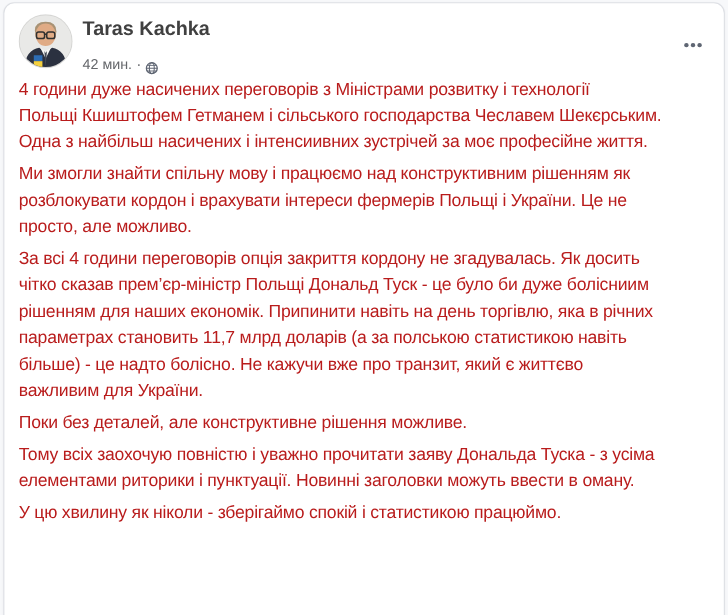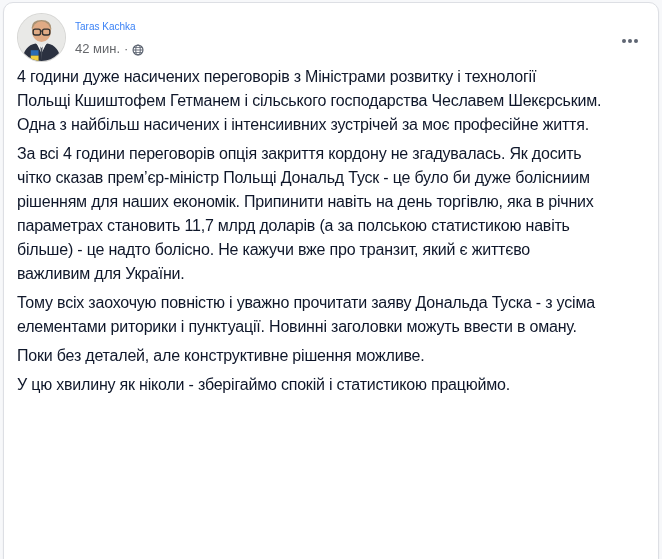--- a/index.html
+++ b/index.html
@@ -19,40 +19,40 @@
     padding:10px 16px 0 13px;
   }
   .avatar{
     width:49px;height:49px;border-radius:50%;overflow:hidden;flex:0 0 49px;
     background:#e9e9e7;cursor:pointer;border:1px solid rgba(0,0,0,.08);
     box-sizing:border-box;
   }
   .avatar svg{display:block;width:100%;height:100%;}
   .header-info{margin-left:9px;padding-top:4px;}
   .author-name{
-    font-size:10px;font-weight:400;color:#3b82f6;line-height:19px;
+    font-size:18px;font-weight:700;color:#404040;line-height:19px;
     cursor:pointer;
   }
   .meta-row{
-    display:flex;align-items:center;gap:4px;
-    font-size:13px;color:#65676b;line-height:17px;margin-top:4px;
+    display:flex;align-items:flex-end;gap:4px;
+    font-size:13px;color:#65676b;line-height:17px;margin-top:14px;
   }
   .meta-row .globe{display:inline-block;width:12px;height:12px;}
   .menu-btn{
     position:absolute;right:14px;top:26px;width:28px;height:24px;
     display:flex;align-items:center;justify-content:center;gap:2.5px;
     cursor:pointer;border-radius:50%;
   }
   .menu-btn i{
     width:3.8px;height:3.8px;border-radius:50%;background:#5f6673;display:block;
   }
   .post-content{
     padding:3px 10px 0 13px;
     font-size:16px;letter-spacing:-0.2px;
-    color:#0f172a;line-height:24px;
+    color:#b91c1c;line-height:24px;
   }
   .post-content p{
     margin:0 0 5px 0;white-space:pre-line;
   }
 </style>
 </head>
 <body>
 
 <div class="post-card">
 
@@ -105,25 +105,28 @@
           <i></i>
           <i></i>
       </span>
     </div>
   </div>
 
   <div class="post-content">
     <p>4 години дуже насичених переговорів з Міністрами розвитку і технології
 Польщі Кшиштофем Гетманем і сільського господарства Чеславем Шекєрським.
 Одна з найбільш насичених і інтенсиивних зустрічей за моє професійне життя.</p>
+    <p>Ми змогли знайти спільну мову і працюємо над конструктивним рішенням як
+розблокувати кордон і врахувати інтереси фермерів Польщі і України. Це не
+просто, але можливо.</p>
     <p>За всі 4 години переговорів опція закриття кордону не згадувалась. Як досить
 чітко сказав прем’єр-міністр Польщі Дональд Туск - це було би дуже болісниим
 рішенням для наших економік. Припинити навіть на день торгівлю, яка в річних
 параметрах становить 11,7 млрд доларів (а за полською статистикою навіть
 більше) - це надто болісно. Не кажучи вже про транзит, який є життєво
 важливим для України.</p>
+    <p>Поки без деталей, але конструктивне рішення можливе.</p>
     <p>Тому всіх заохочую повністю і уважно прочитати заяву Дональда Туска - з усіма
 елементами риторики і пунктуації. Новинні заголовки можуть ввести в оману.</p>
-    <p>Поки без деталей, але конструктивне рішення можливе.</p>
     <p>У цю хвилину як ніколи - зберігаймо спокій і статистикою працюймо.</p>
   </div>
 
 </div>
 
 </body></html>

